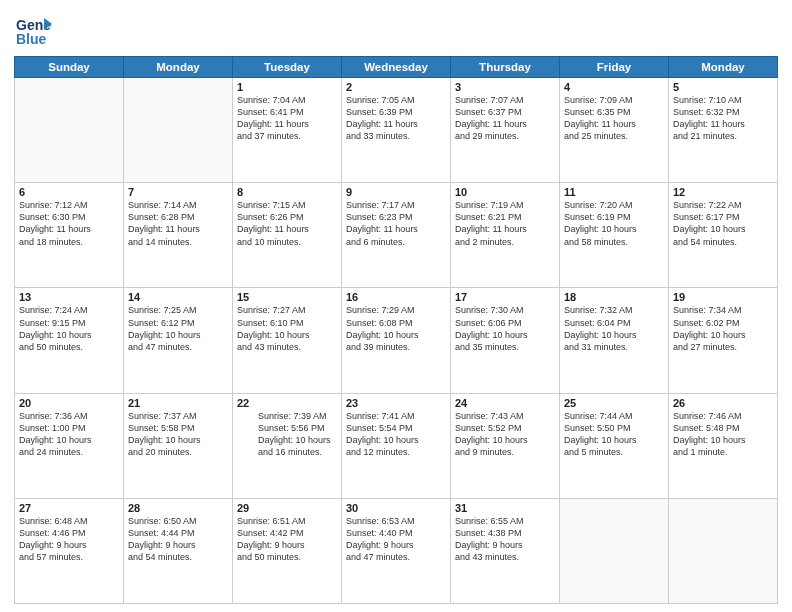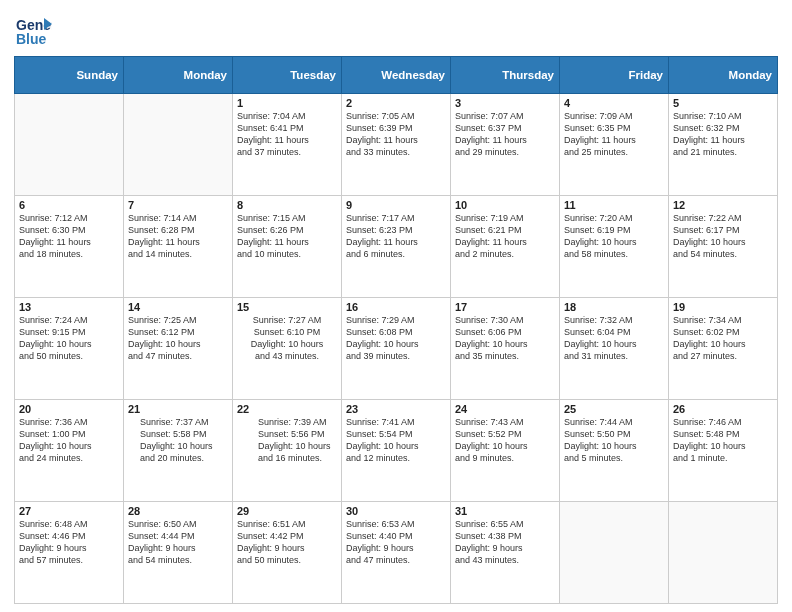--- a/index.html
+++ b/index.html
@@ -44,22 +44,22 @@
     .calendar {
       width: 100%;
       border-collapse: collapse;
       flex: 1;
     }
     .calendar th {
       background-color: #2e7ab6;
       color: #fff;
       font-size: 11.5px;
       font-weight: bold;
-      padding: 12px 5px;
-      text-align: right;
+      padding: 4px 5px;
+      text-align: center;
       border: 1px solid #1a5f96;
     }
     .calendar td {
       border: 1px solid #ccc;
       vertical-align: top;
       padding: 3px 4px;
       font-size: 9.2px;
       color: #222;
       width: calc(100%/7);
       height: 80px;
@@ -221,21 +221,21 @@
           </td>
           <td>
             <span class="day-num">14</span>
             <div class="day-info" style="white-space: pre-line;">Sunrise: 7:25 AM
 Sunset: 6:12 PM
 Daylight: 10 hours
 and 47 minutes.</div>
           </td>
           <td>
             <span class="day-num">15</span>
-            <div class="day-info" style="white-space: pre-line; text-align: center;">Sunrise: 7:27 AM
+            <div class="day-info" style="white-space: pre-line;">Sunrise: 7:27 AM
 Sunset: 6:10 PM
 Daylight: 10 hours
 and 43 minutes.</div>
           </td>
           <td>
             <span class="day-num">16</span>
             <div class="day-info" style="white-space: pre-line;">Sunrise: 7:29 AM
 Sunset: 6:08 PM
 Daylight: 10 hours
 and 39 minutes.</div>
@@ -265,21 +265,21 @@
         <tr>
           <td>
             <span class="day-num">20</span>
             <div class="day-info" style="white-space: pre-line;">Sunrise: 7:36 AM
 Sunset: 1:00 PM
 Daylight: 10 hours
 and 24 minutes.</div>
           </td>
           <td>
             <span class="day-num">21</span>
-            <div class="day-info" style="white-space: pre-line; margin-left: 12px;">Sunrise: 7:37 AM
+            <div class="day-info" style="white-space: pre-line;">Sunrise: 7:37 AM
 Sunset: 5:58 PM
 Daylight: 10 hours
 and 20 minutes.</div>
           </td>
           <td>
             <span class="day-num">22</span>
             <div class="day-info" style="white-space: pre-line; margin-left: 21px;">Sunrise: 7:39 AM
 Sunset: 5:56 PM
 Daylight: 10 hours
 and 16 minutes.</div>

